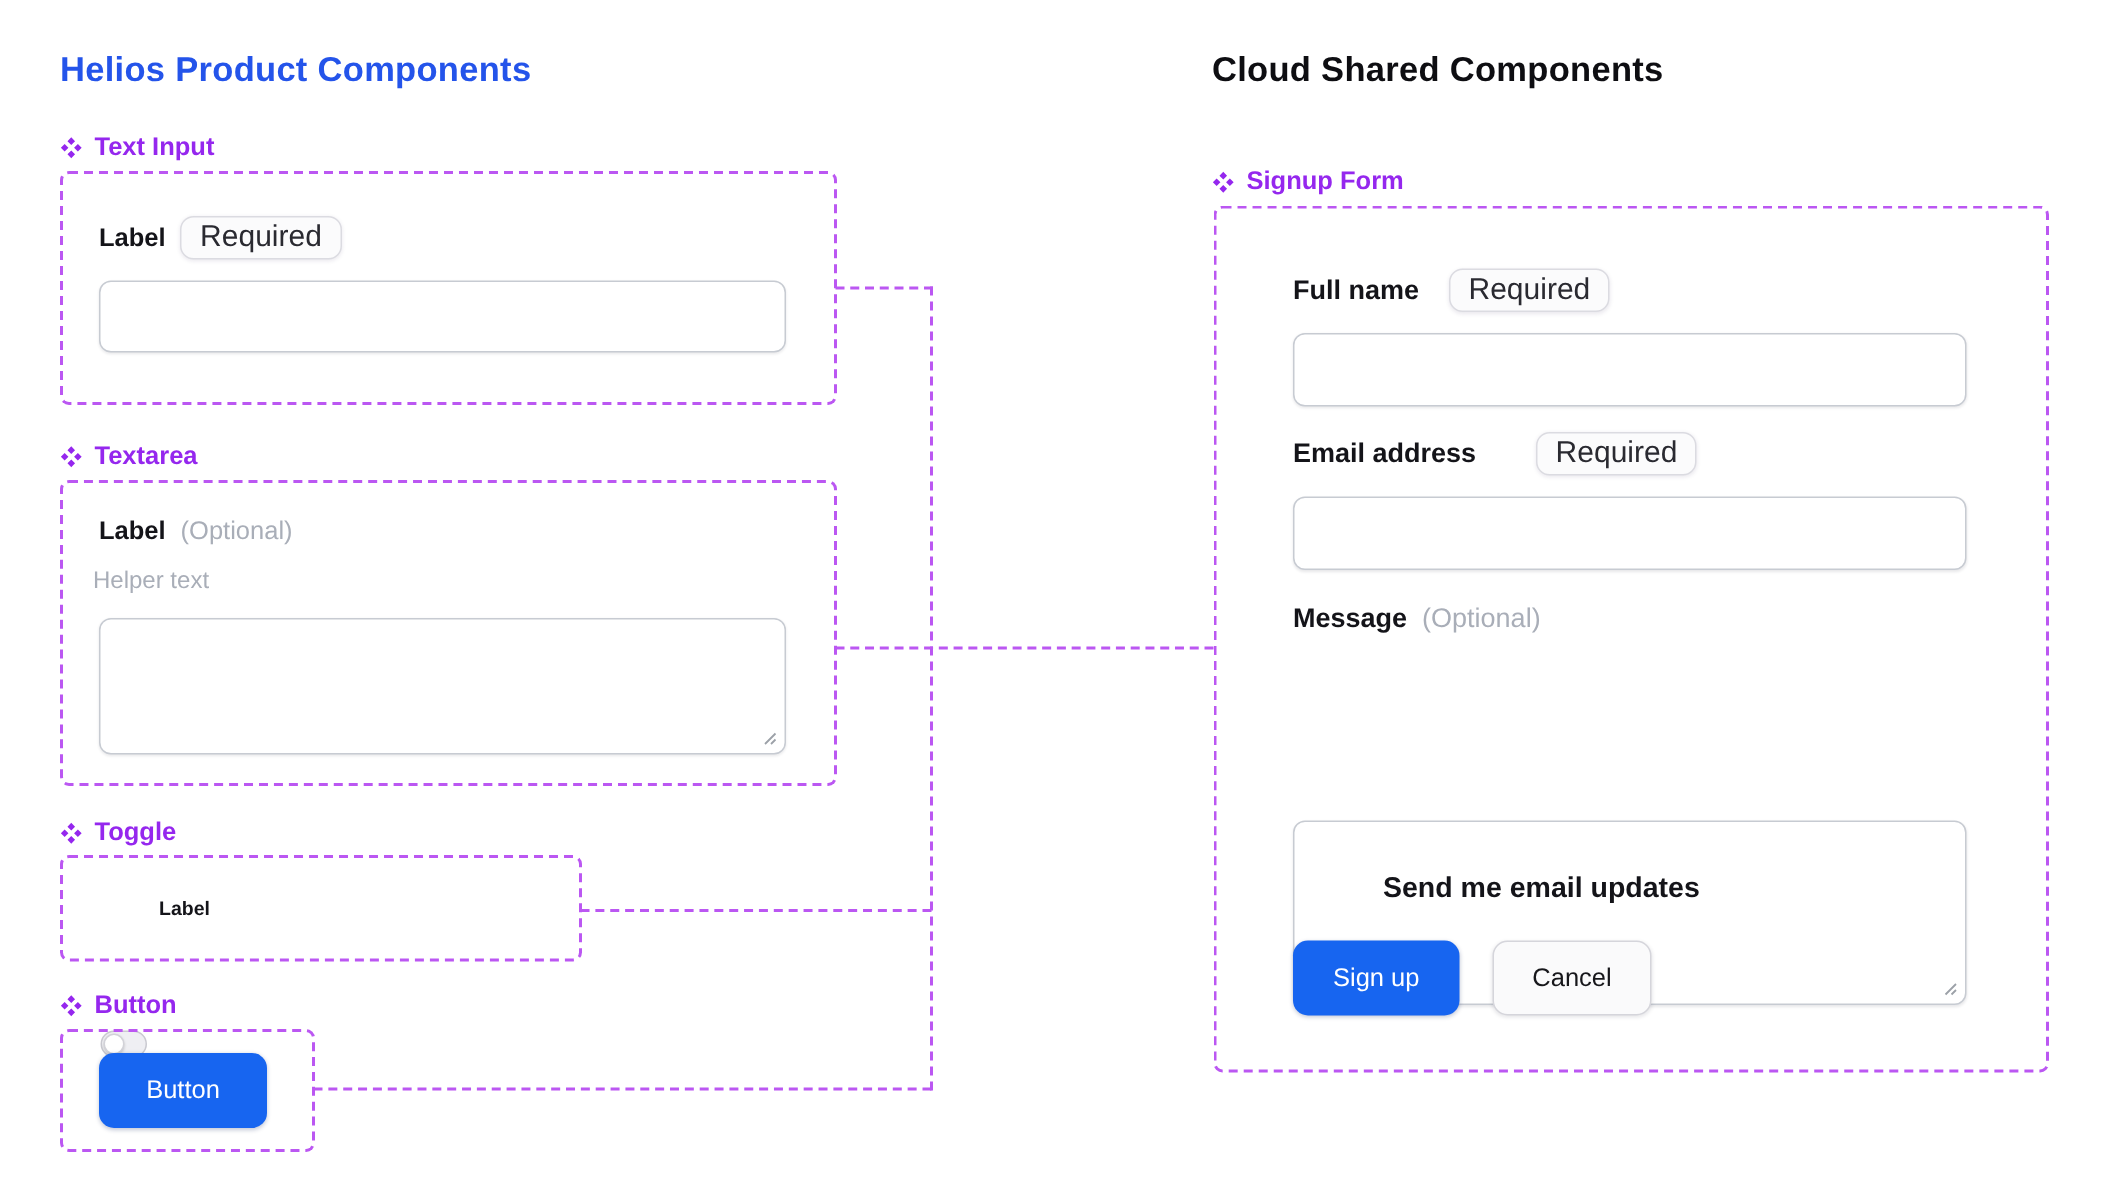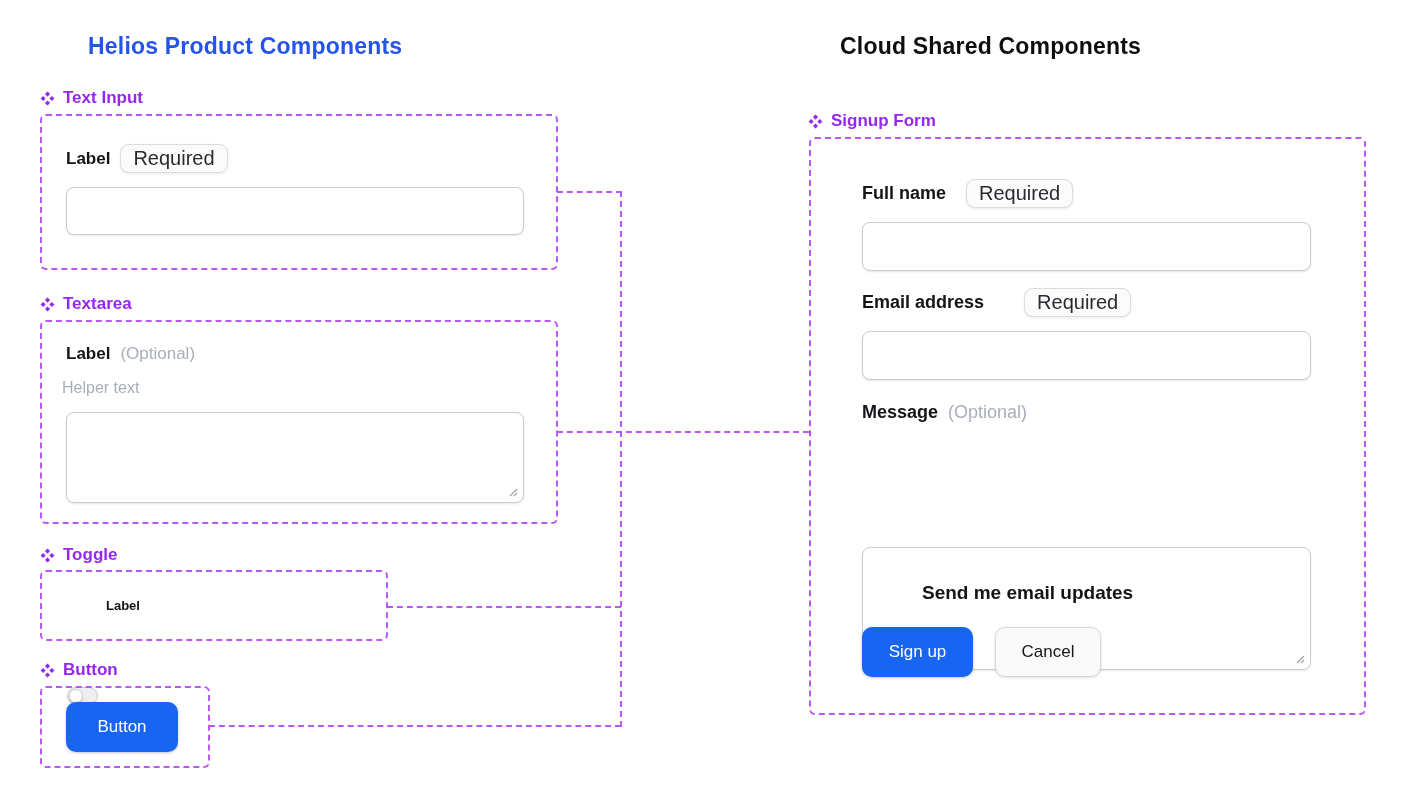--- a/index.html
+++ b/index.html
@@ -66,21 +66,21 @@
       <path d="M8 0.6 L10.7 3.3 L8 6 L5.3 3.3 Z
                M3.3 5.3 L6 8 L3.3 10.7 L0.6 8 Z
                M12.7 5.3 L15.4 8 L12.7 10.7 L10 8 Z
                M8 10 L10.7 12.7 L8 15.4 L5.3 12.7 Z" fill="currentColor"></path>
     </g>
   </defs>
 </svg>
 
 <div class="canvas">
 
-  <div class="abs h-title h-blue" style="left:40px; top:33px;margin-left:48px;">Helios Product Components</div>
+  <div class="abs h-title h-blue" style="left:40px; top:33px;">Helios Product Components</div>
 
   <div class="abs comp-label" style="left:40px; top:88px;">
     <svg width="15" height="15" viewBox="0 0 16 16">
         <use href="#comp-icon-shape"></use>
       </svg>
     <span>Text Input</span>
   </div>
   <div class="abs dash-box" style="left:40px; top:114px; width:518px; height:156px;"></div>
   <div class="abs label-row" style="left:66px; top:144px;">
     <span class="field-label">Label</span>
@@ -126,21 +126,21 @@
   </div>
   <div class="abs dash-box" style="left:40px; top:686px; width:170px; height:82px;"></div>
   <button class="abs btn-primary" style="left:66px; top:702px; width:112px; height:50px;">Button</button>
 
   <div class="abs conn-h" style="left:557px; top:191px; width:65px;"></div>
   <div class="abs conn-v" style="left:620px; top:191px; height:536px;"></div>
   <div class="abs conn-h" style="left:557px; top:431px; width:252px;"></div>
   <div class="abs conn-h" style="left:387px; top:606px; width:234px;"></div>
   <div class="abs conn-h" style="left:209px; top:725px; width:412px;"></div>
 
-  <div class="abs h-title" style="left:808px; top:33px;margin-left:32px;">Cloud Shared Components</div>
+  <div class="abs h-title" style="left:808px; top:33px;">Cloud Shared Components</div>
 
   <div class="abs comp-label" style="left:808px; top:111px;">
     <svg width="15" height="15" viewBox="0 0 16 16">
         <use href="#comp-icon-shape"></use>
       </svg>
     <span>Signup Form</span>
   </div>
   <div class="abs dash-box" style="left:809px; top:137px; width:557px; height:578px;"></div>
 
   <div class="abs label-row" style="left:862px; top:179px;gap:20px;">

